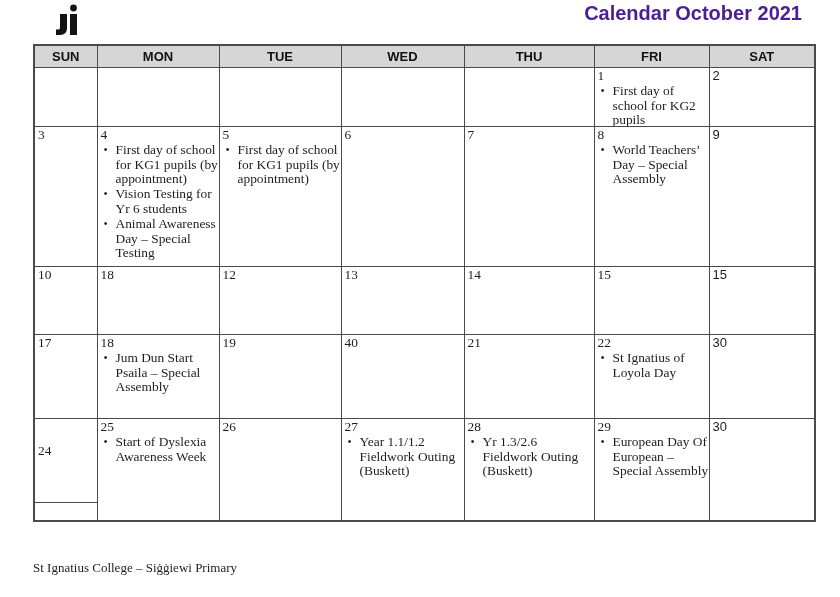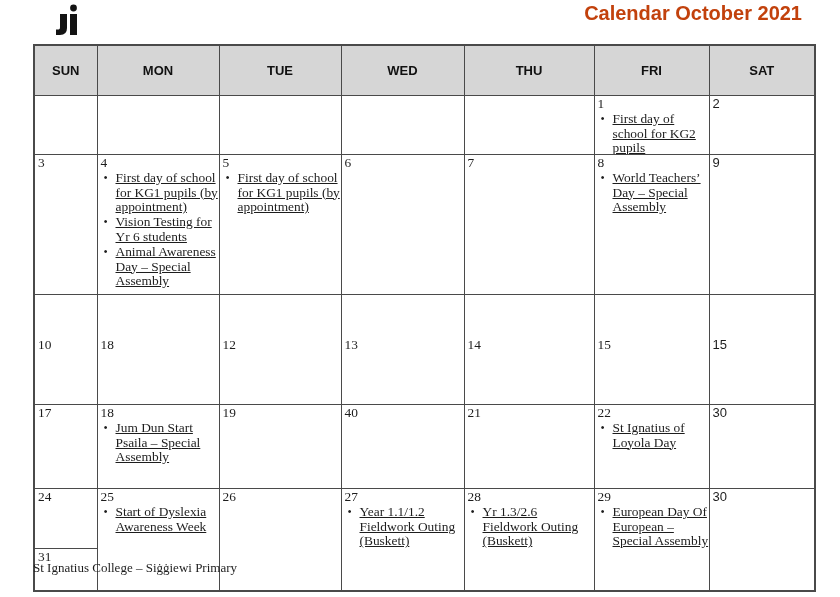--- a/index.html
+++ b/index.html
@@ -4,48 +4,48 @@
 <style>
   html,body { margin:0; padding:0; background:#ffffff; }
   .page {
     position:relative; width:840px; height:597px; background:#ffffff;
     font-family:"Liberation Serif", serif; color:#1d1d1d; overflow:hidden;
   }
   .logo { position:absolute; left:55px; top:4px; width:26px; height:33px; }
   .title {
     position:absolute; top:2px; right:38px;
     font-family:"Liberation Sans", sans-serif; font-weight:bold;
-    font-size:20px; color:#c2410c; letter-spacing:0px; white-space:nowrap;
+    font-size:20px; color:#4c1d95; letter-spacing:0px; white-space:nowrap;
   }
   table.cal {
     position:absolute; left:33px; top:44px; width:781px;
     border-collapse:collapse; table-layout:fixed;
     border:2px solid #4a4a4a;
   }
   .cal th {
     background:#d6d6d6; border:1px solid #4a4a4a;
     font-family:"Liberation Sans", sans-serif; font-size:13px; font-weight:bold;
-    color:#111111; height:17px; padding:16px; text-align:center; vertical-align:middle;
+    color:#111111; height:17px; padding:2px; text-align:center; vertical-align:middle;
   }
   .cal td { border:1px solid #4a4a4a; vertical-align:top; padding:0; }
   .inner { overflow:hidden; box-sizing:border-box; padding:1px 0 0 3px; }
   .r1 .inner { height:58px; }
   .r2 .inner { height:139px; }
-  .r3 .inner { height:67px;margin-top:42px; }
+  .r3 .inner { height:67px; }
   .r4 .inner { height:83px; }
   .r5 .inner { height:101px; }
   .date { font-size:13.4px; line-height:14.8px; min-height:14.8px; }
   td.sat .date { font-family:"Liberation Sans", sans-serif; font-size:13px; }
   ul.events { margin:0; padding:0; list-style:none; font-size:13.4px; line-height:14.8px; }
   .event { display:flex; }
   .bullet { flex:0 0 12px; padding-left:3px; font-size:12px; }
-  .etext { flex:1; min-width:0;text-decoration:underline; }
+  .etext { flex:1; min-width:0; }
   
   .split { height:101px; overflow:hidden; box-sizing:border-box; }
-  .sub { box-sizing:border-box; padding:1px 1px 0 3px; }
+  .sub { box-sizing:border-box; padding:1px 1px 0 3px;margin-top:24px; }
   .sub-top { height:60px; border-bottom:1px solid #4a4a4a; }
   .footer {
     position:absolute; left:33px; top:560px;
     font-size:13px; color:#1d1d1d; white-space:nowrap;
   }
 </style>
 </head>
 <body>
 
 <div class="page">
@@ -140,21 +140,21 @@
             <li class="event">
                   <span class="bullet">•</span>
                   <span class="etext">First day of school for KG1 pupils (by appointment)</span>
                 </li>
             <li class="event">
                   <span class="bullet">•</span>
                   <span class="etext">Vision Testing for Yr 6 students</span>
                 </li>
             <li class="event">
                   <span class="bullet">•</span>
-                  <span class="etext">Animal Awareness Day – Special Assembly</span>
+                  <span class="etext">Animal Awareness Day – Special Testing</span>
                 </li>
           </ul>
         </div>
           </td>
         <td>
             <div class="inner">
           <div class="date">5</div>
           <ul class="events">
             <li class="event">
                   <span class="bullet">•</span>

